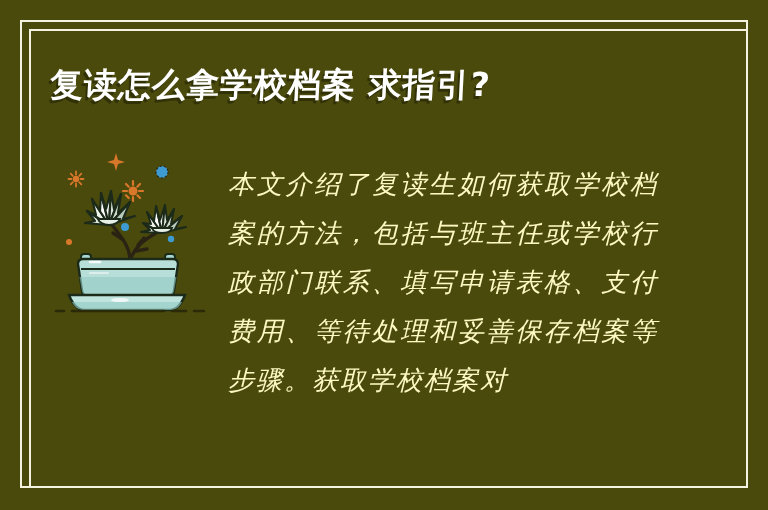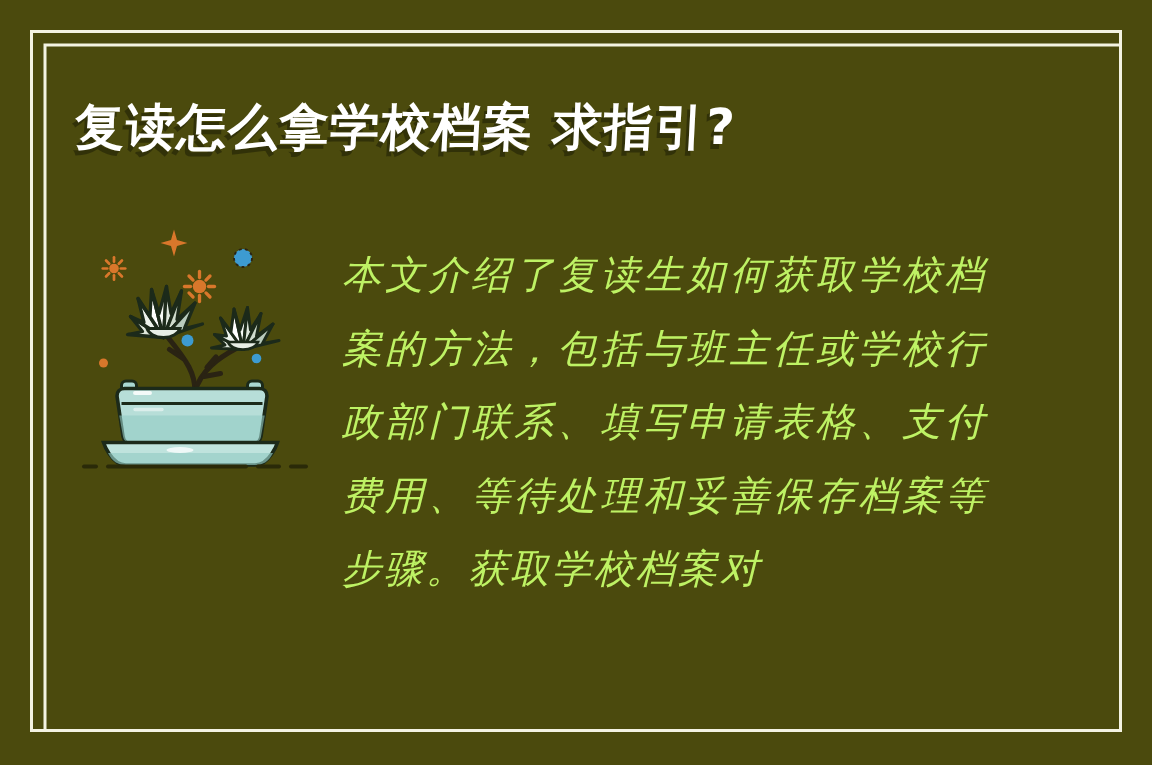--- a/index.html
+++ b/index.html
@@ -79,21 +79,21 @@
 
   
   .body-text {
     position: absolute;
     left: 228px;
     top: 160px;
     width: 430px;
     font-family: "DejaVu Serif", "Liberation Serif", serif;
     font-size: 26px;
     line-height: 49px;
-    color: #bef264;
+    color: #fef9c3;
     letter-spacing: 2px;
     font-style: italic;
     text-align: justify;
     text-justify: inter-character;
   }
 
   
   .illustration {
     position: absolute;
     left: 52px;

